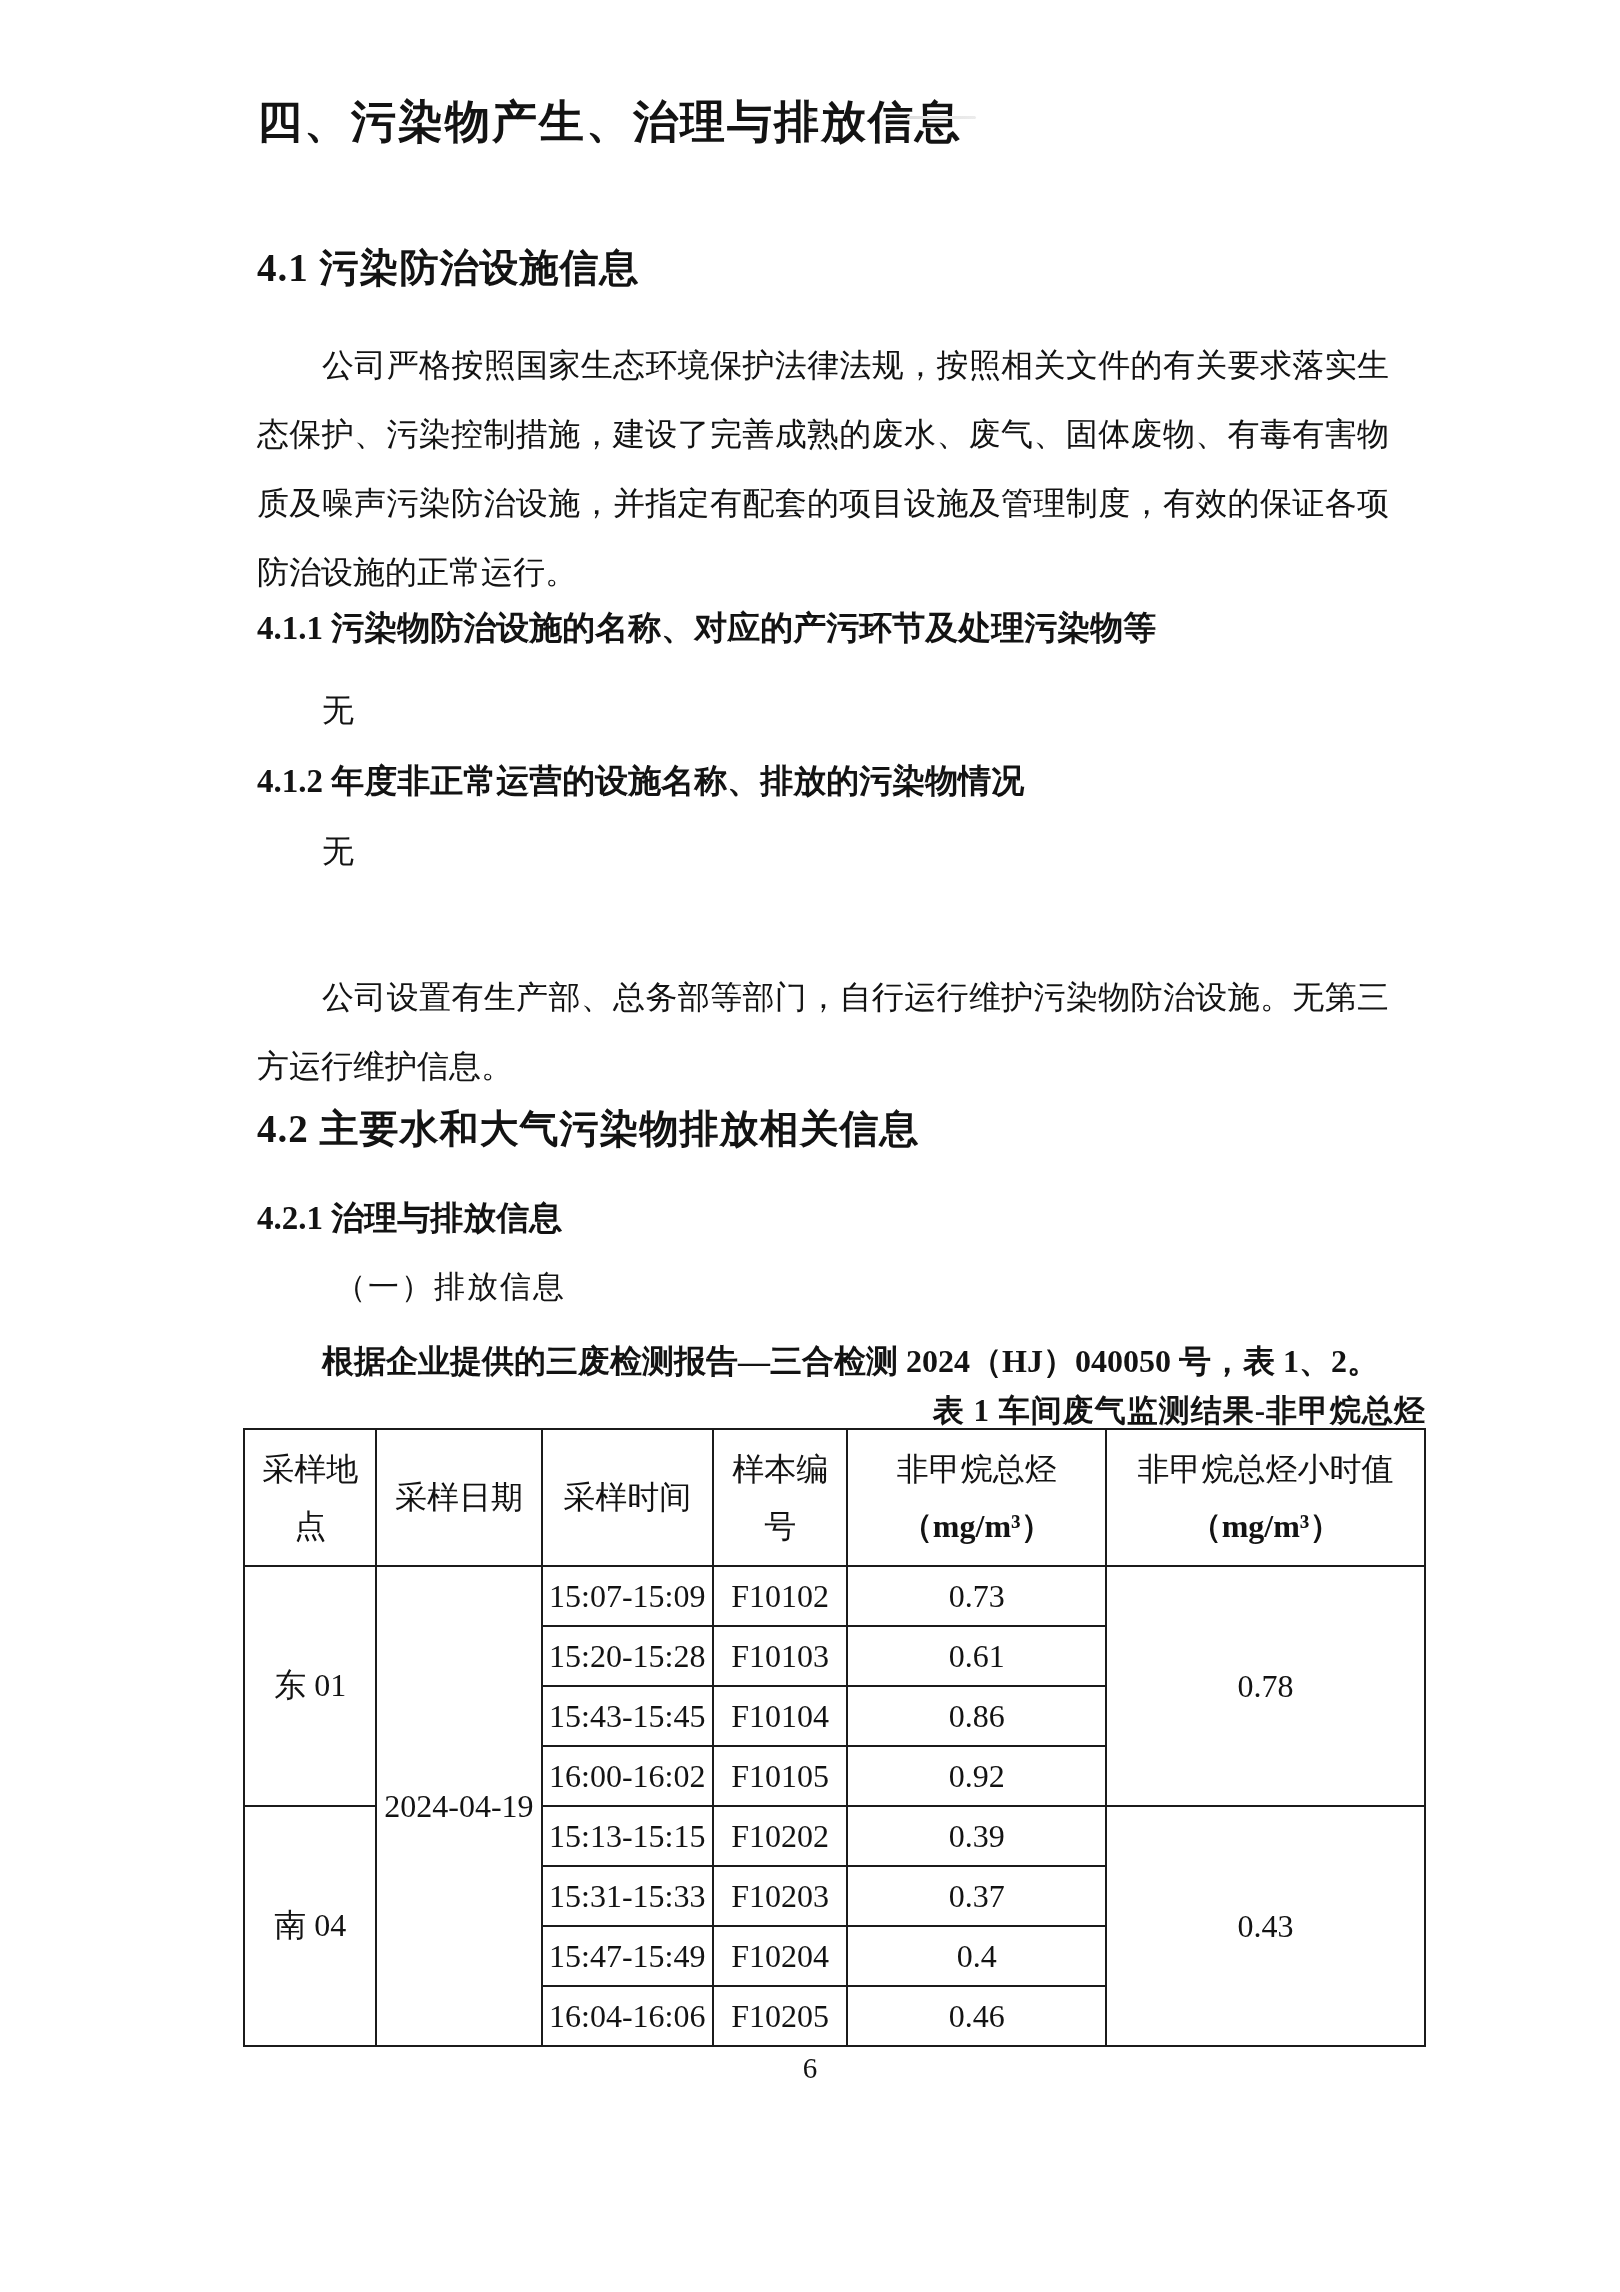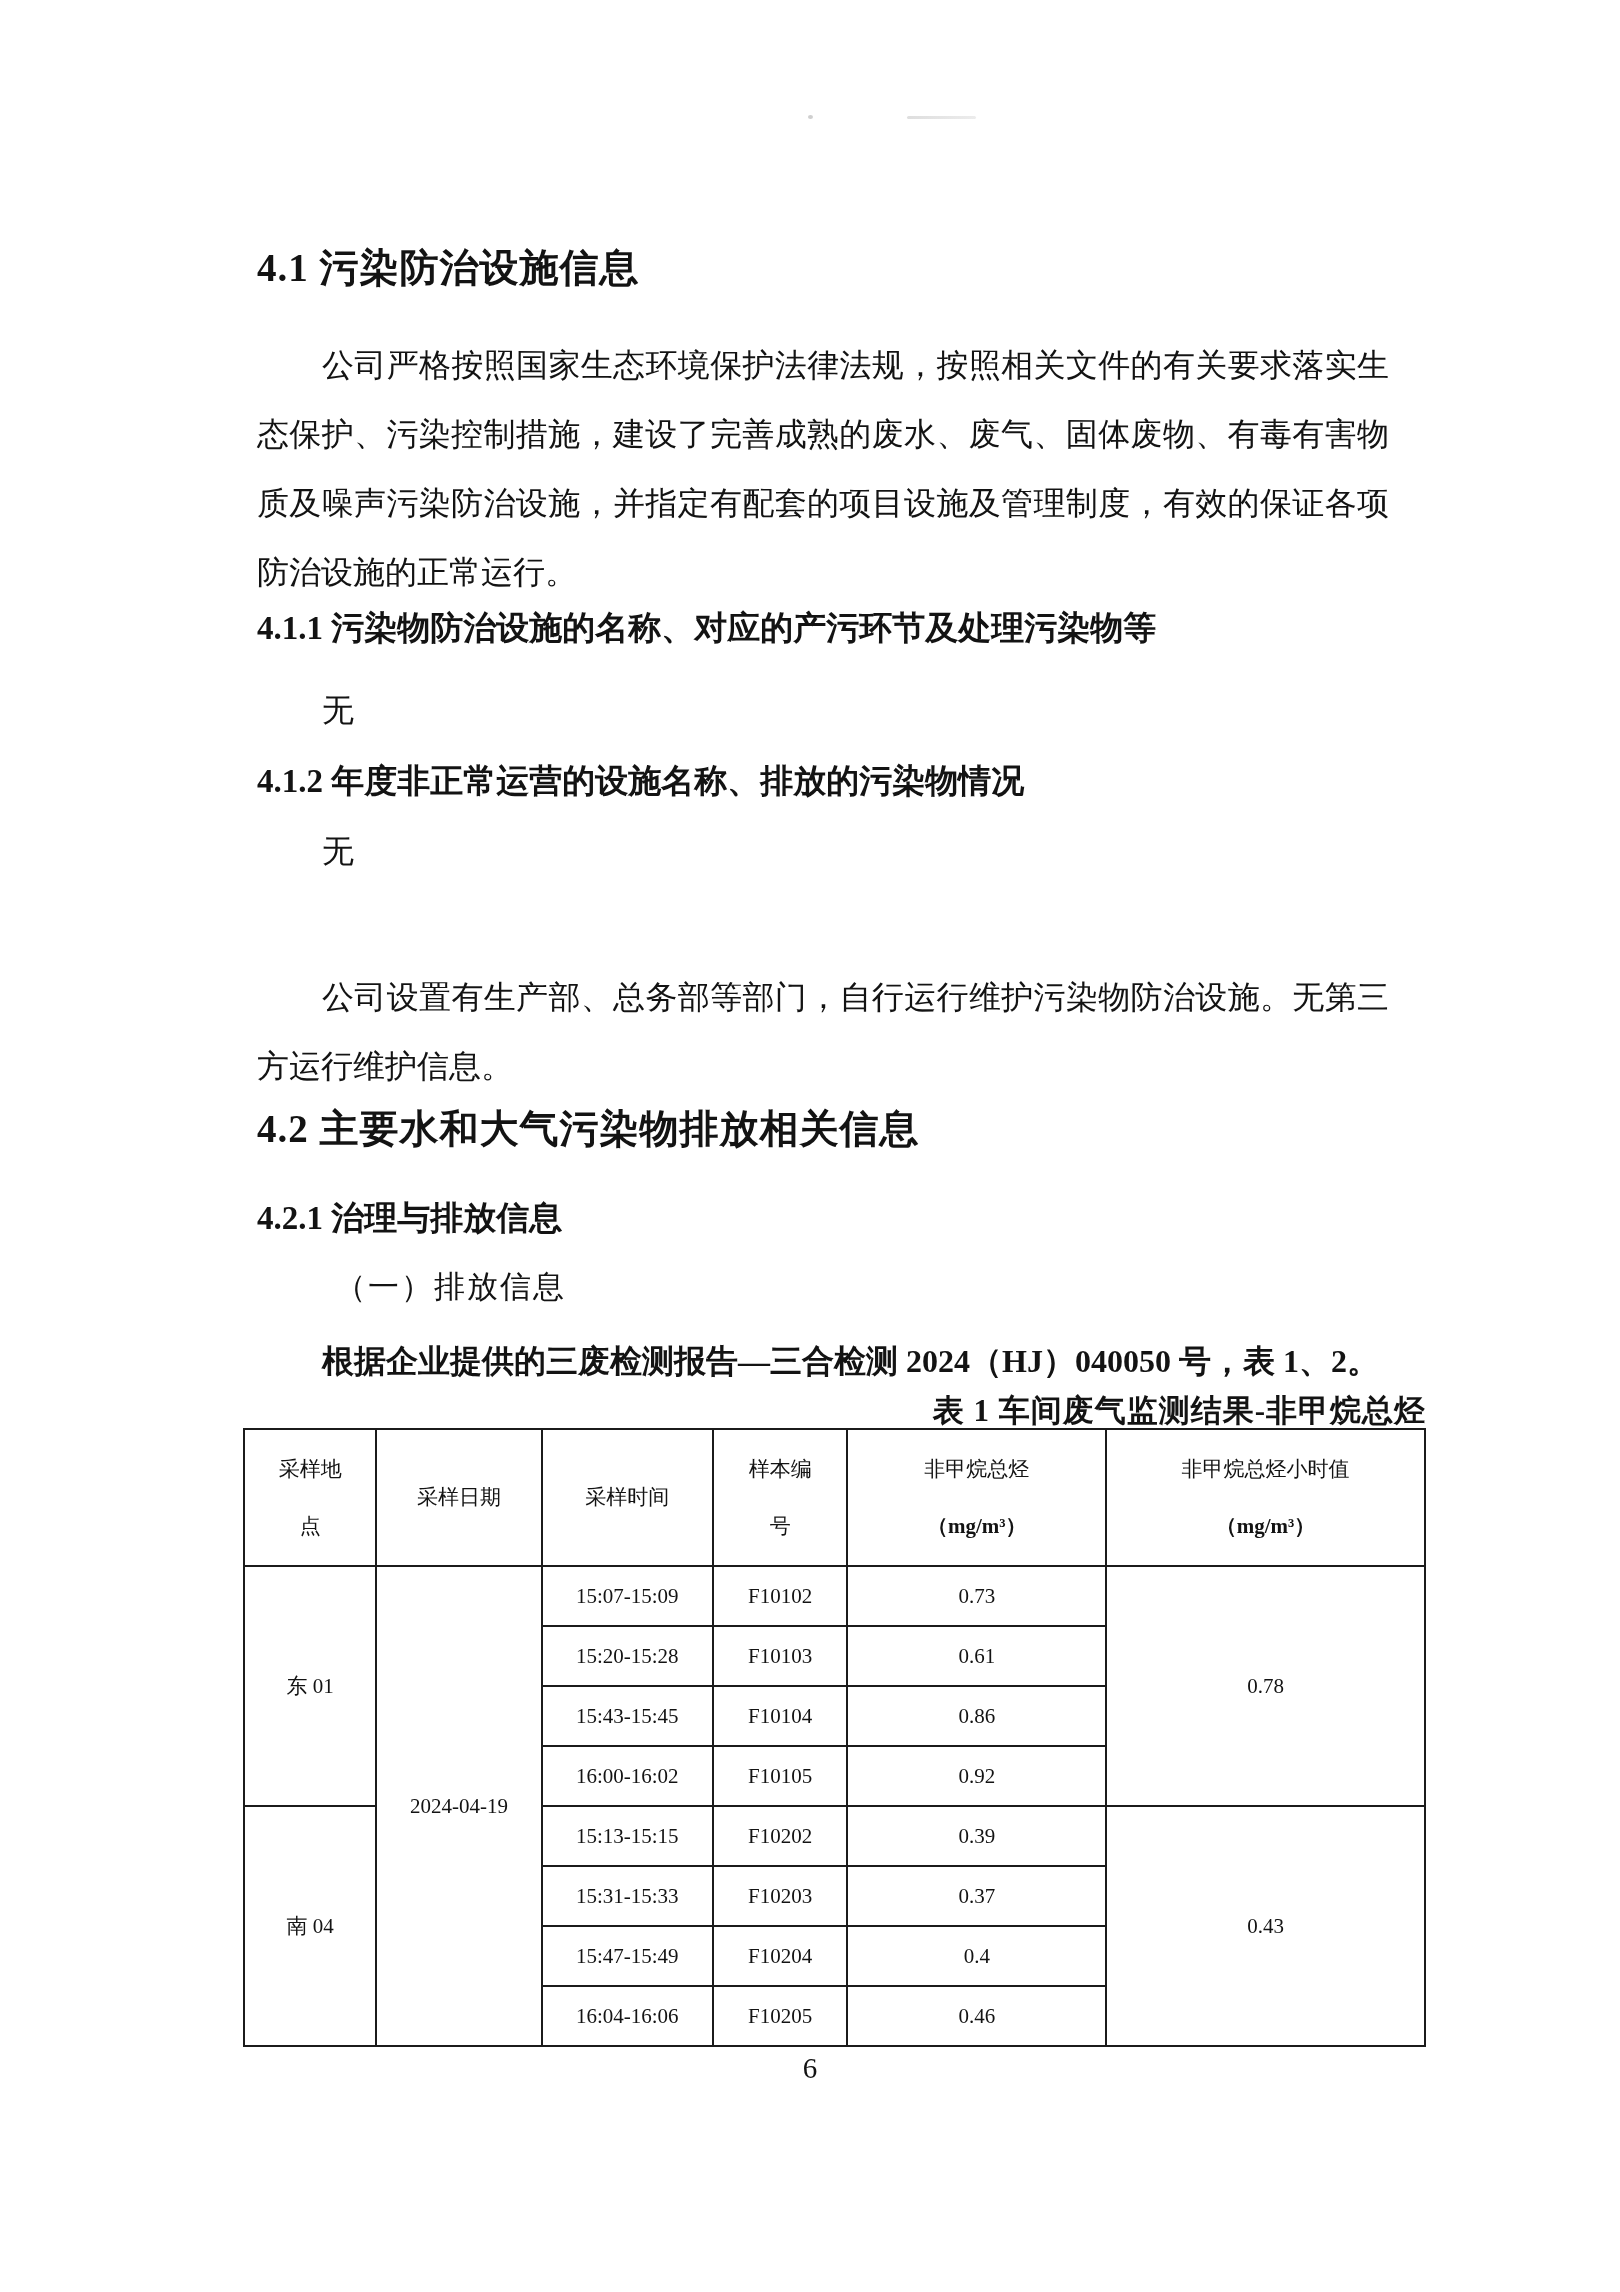--- a/index.html
+++ b/index.html
@@ -69,21 +69,21 @@
     left:243px; top:1390px; width:1183px;
     text-align:right;
     font-size:31px; font-weight:bold; letter-spacing:1px;
   }
 
   .tablewrap { left:243px; top:1428px; width:1183px; }
   table.monitor {
     width:100%;
     border-collapse:collapse;
     table-layout:fixed;
-    font-size:21px;
+    font-size:32px;
     border:2.9px solid #1b1b1b;
   }
   table.monitor th, table.monitor td {
     border:2px solid #1b1b1b;
     text-align:center; vertical-align:middle;
     padding:0 3.9px;
     font-weight:normal;
     overflow:hidden;
   }
   table.monitor thead tr { height:137px; }
@@ -96,20 +96,21 @@
   .page-number {
     left:0; top:2052px; width:1620px;
     text-align:center; font-size:29px;
   }
 </style>
 </head>
 <body>
 
 <div class="page">
 
+  <div class="abs doc-title">四、污染物产生、治理与排放信息</div>
   <div class="abs artifact"></div>
 
   <div class="abs h-level1" style="top:241px;">4.1 污染防治设施信息</div>
 
   <div class="abs para" style="top:331px;">
     <div class="pline first">公司严格按照国家生态环境保护法律法规，按照相关文件的有关要求落实生</div>
     <div class="pline">态保护、污染控制措施，建设了完善成熟的废水、废气、固体废物、有毒有害物</div>
     <div class="pline">质及噪声污染防治设施，并指定有配套的项目设施及管理制度，有效的保证各项</div>
     <div class="pline last">防治设施的正常运行。</div>
   </div>

